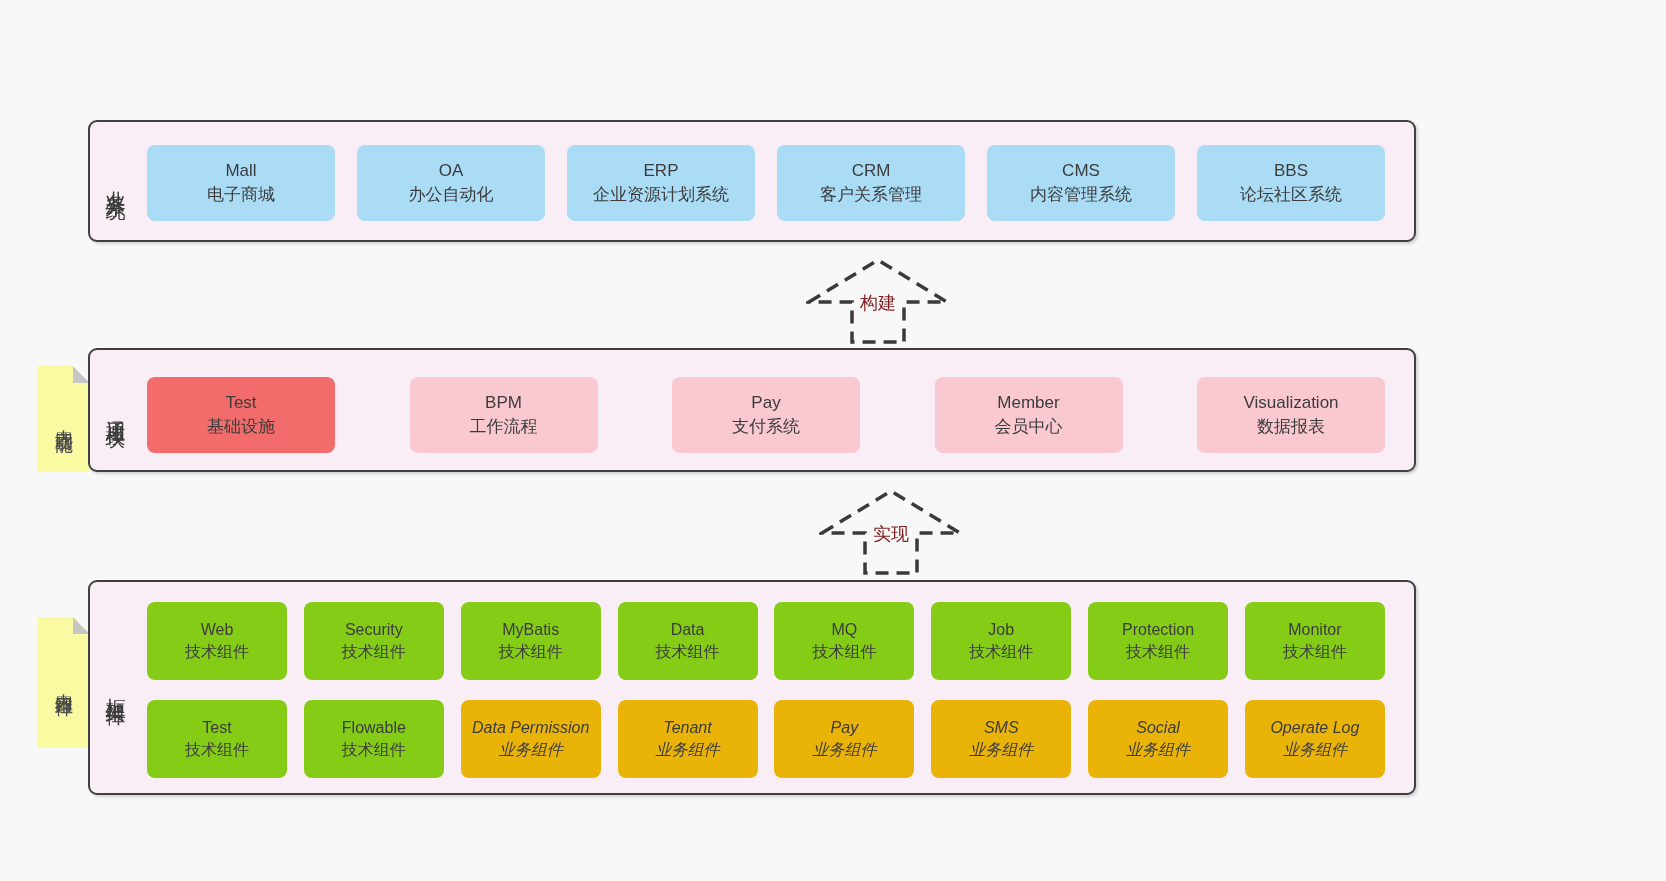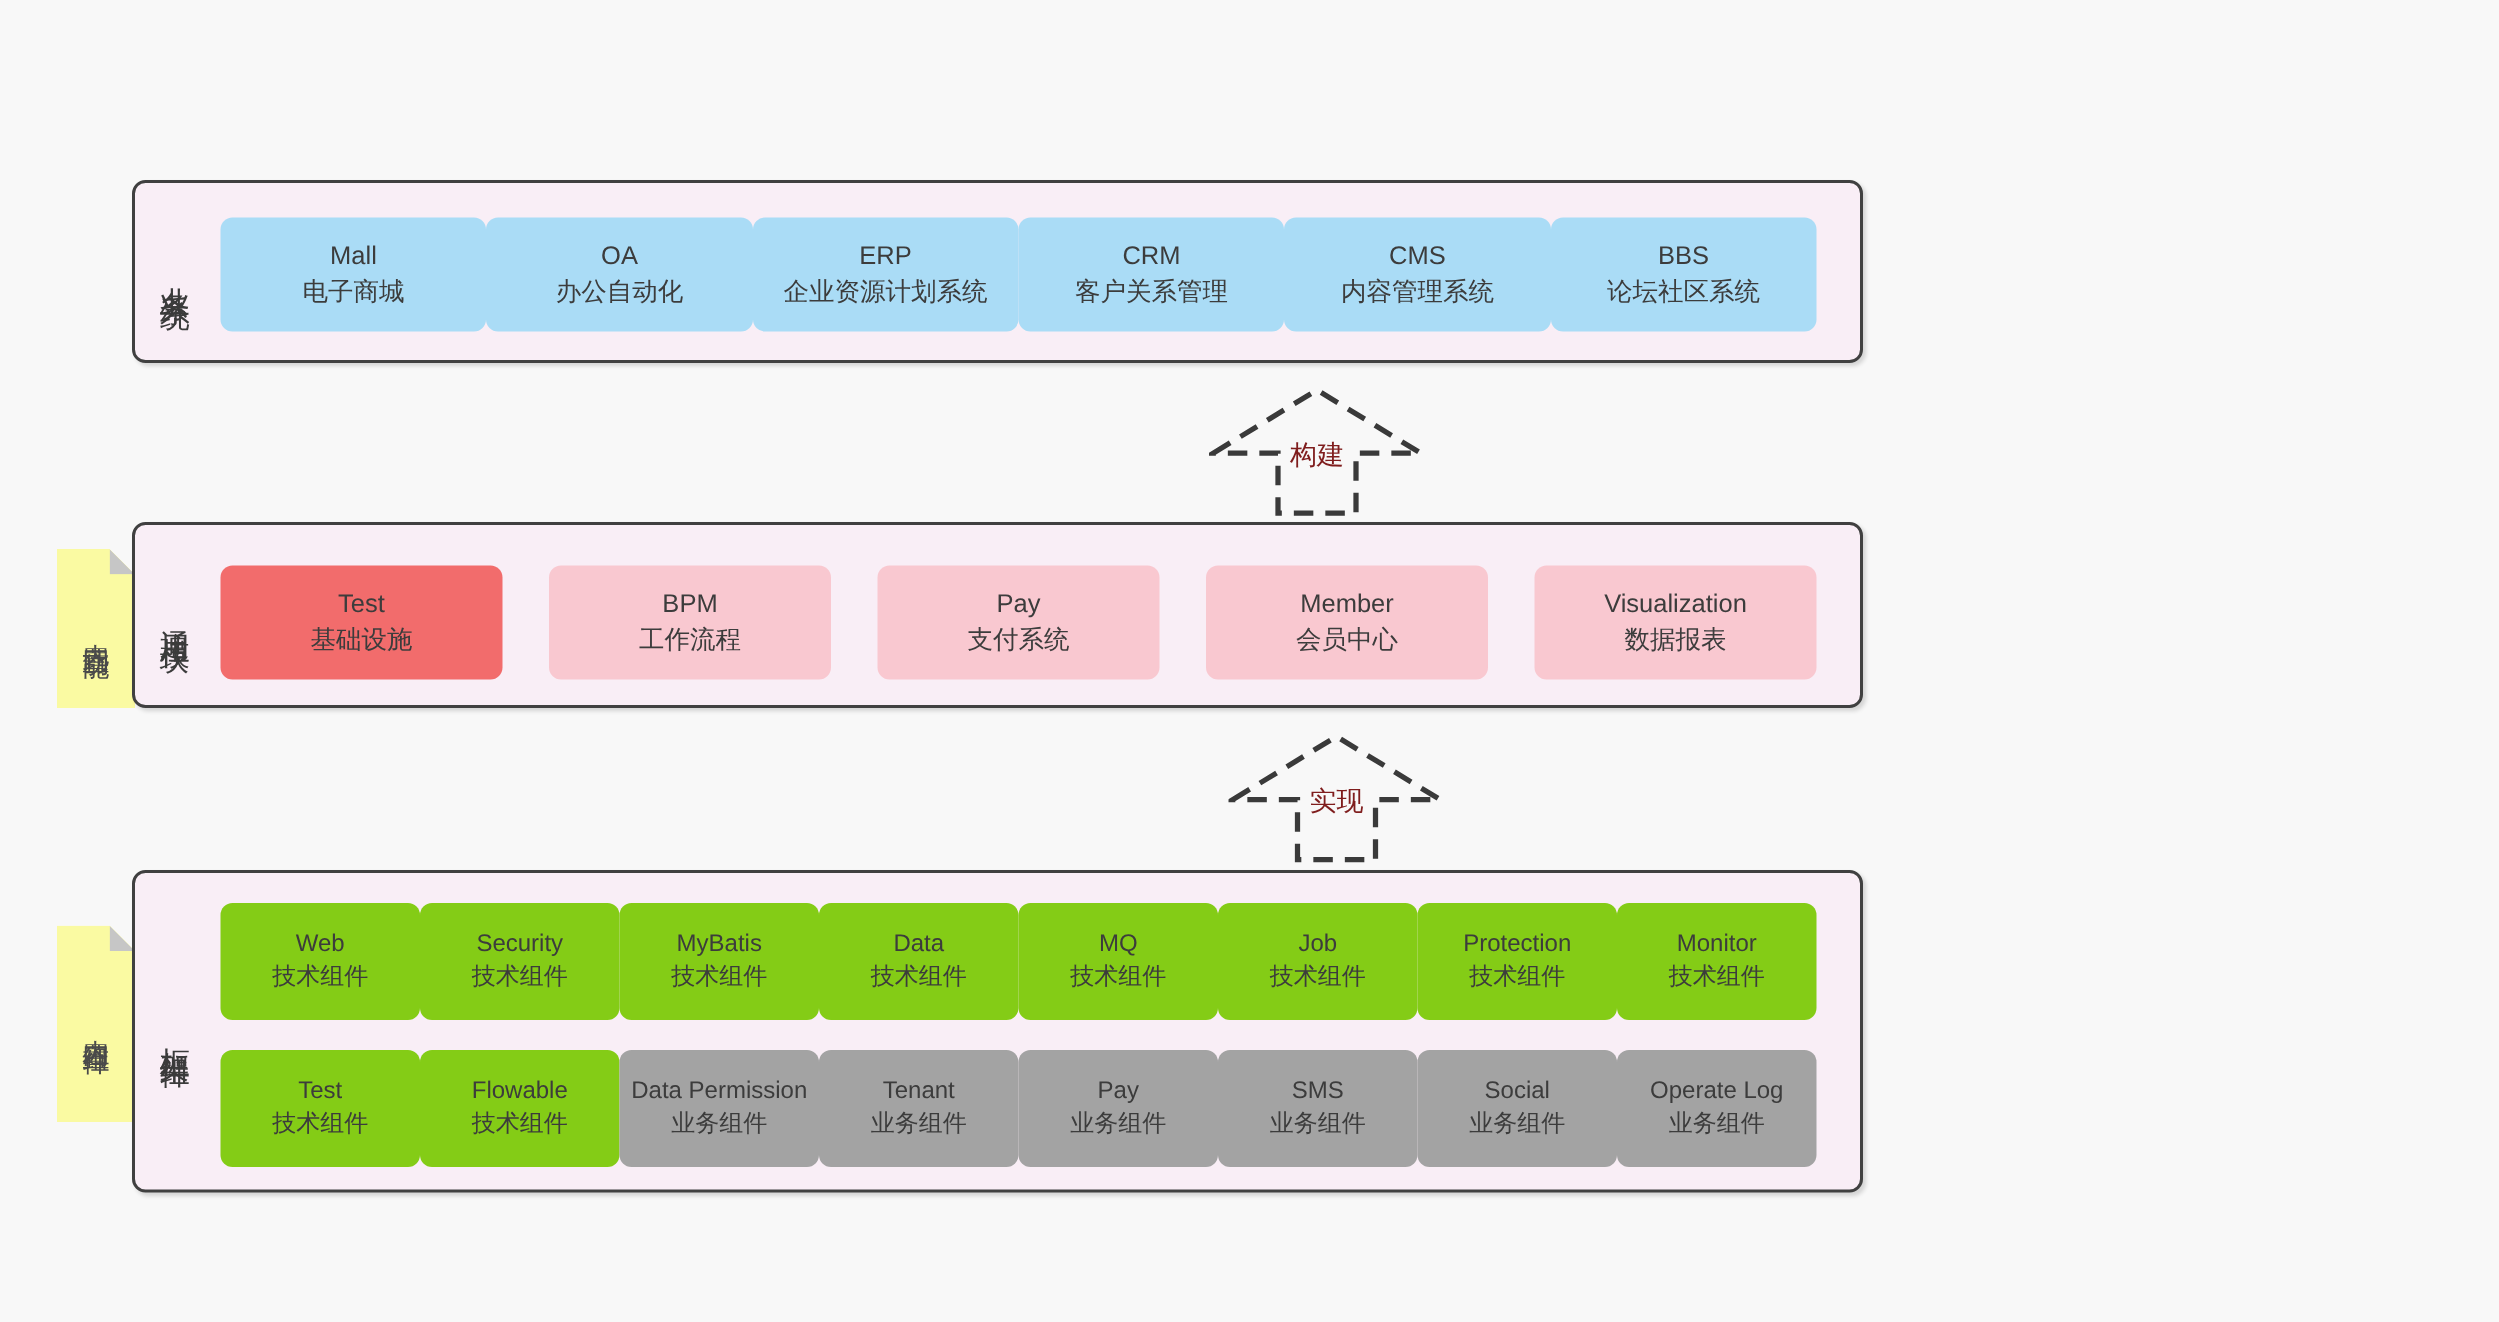--- a/index.html
+++ b/index.html
@@ -2,21 +2,21 @@
 <html><head>
 <meta charset="utf-8">
 <style>
   html,body{margin:0;padding:0;}
   body{
     width:1666px;height:881px;position:relative;overflow:hidden;
     background:#f8f8f8;color:#3b3b3b;
     font-family:"Liberation Sans","DejaVu Sans",sans-serif;
   }
   .layer{
-    position:absolute;left:88px;width:1154px;box-sizing:border-box;
+    position:absolute;left:88px;width:1328px;box-sizing:border-box;
     background:#f9eef6;border:2px solid #404040;border-radius:9px;
     box-shadow:2px 2px 3px rgba(0,0,0,.15);z-index:2;
   }
   .layer1{top:120px;height:122px;}
   .layer2{top:348px;height:124px;}
   .layer3{top:580px;height:215px;}
   .layer-label{
     position:absolute;left:13px;top:50%;transform:translateY(-50%);
     writing-mode:vertical-rl;text-orientation:upright;
     font-size:20px;letter-spacing:3px;color:#3b3b3b;white-space:nowrap;
@@ -30,21 +30,21 @@
     border-radius:8px;display:flex;flex-direction:column;align-items:center;
     justify-content:center;text-align:center;box-sizing:border-box;
     font-size:17px;line-height:24px;color:#3c3c3c;padding:2px 6px;
   }
   .row6 .box{width:188px;height:76px;}
   .row8 .box{width:140px;height:78px;font-size:16px;line-height:22px;}
   .blue{background:#aadcf6;}
   .red{background:#f26c6c;}
   .pink{background:#f9c8d0;}
   .green{background:#84cc16;}
-  .lightgreen{background:#a3a3a3;}
+  .lightgreen{background:#eab308;font-style:italic;}
   .note{
     position:absolute;left:38px;width:52px;background:#fafaa2;z-index:1;
     display:flex;align-items:center;justify-content:center;
     clip-path:polygon(0 0, calc(100% - 17px) 0, 100% 17px, 100% 100%, 0 100%);
   }
   .note::after{
     content:"";position:absolute;top:0;right:0;width:17px;height:17px;
     background:#c6c6c6;clip-path:polygon(0 0,100% 100%,0 100%);
   }
   .note1{top:366px;height:106px;}

